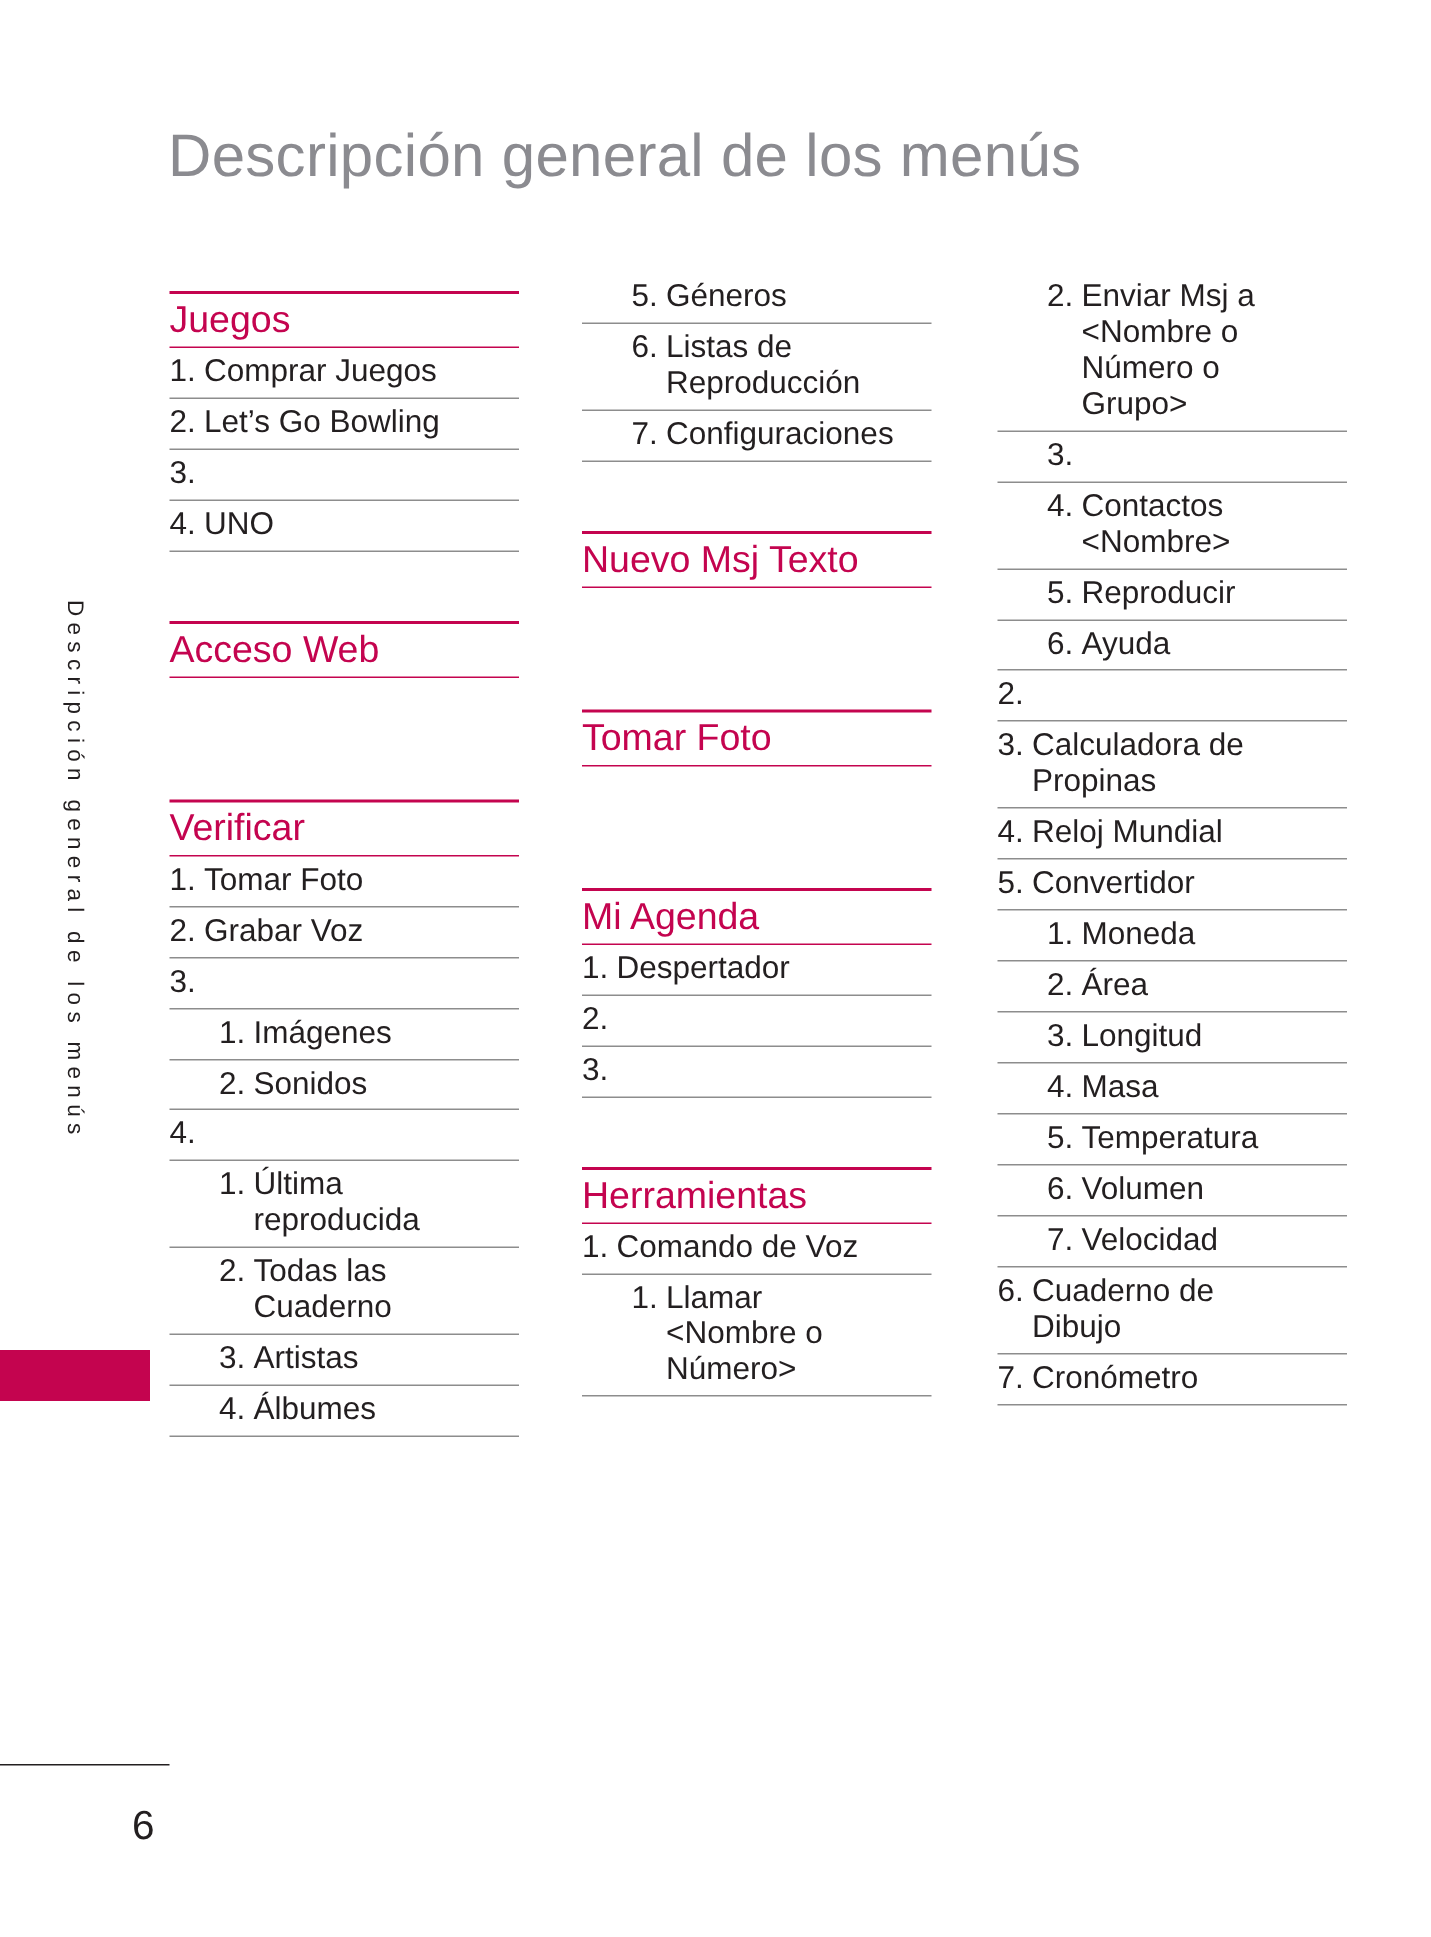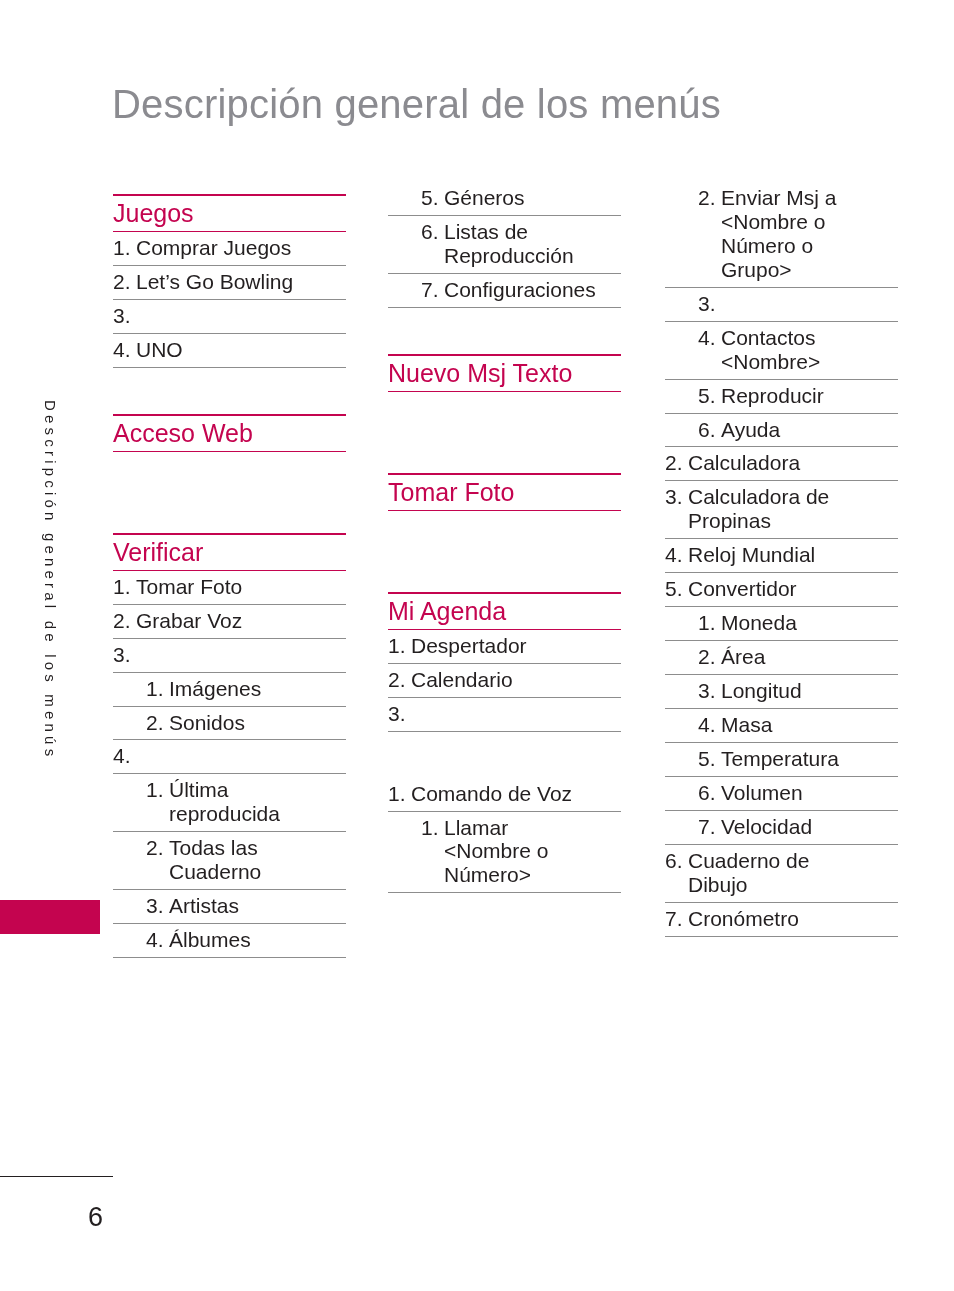--- a/index.html
+++ b/index.html
@@ -224,26 +224,26 @@
       <div class="section-head">Tomar Foto</div>
       <div class="row blank nobottom"></div>
       <div class="section-gap"></div>
       <div class="section-head">Mi Agenda</div>
       <div class="row">
         <span class="num">1.</span>
         <span class="txt">Despertador</span>
       </div>
       <div class="row">
         <span class="num">2.</span>
-        <span class="txt">Calendario</span>
-      </div>
-      <div class="row">
-        <span class="num">3.</span>
-      </div>
-      <div class="section-gap"></div>
+      </div>
+      <div class="row">
+        <span class="num">3.</span>
+      </div>
+      <div class="section-gap"></div>
+      <div class="section-head">Herramientas</div>
       <div class="row">
         <span class="num">1.</span>
         <span class="txt">Comando de Voz</span>
       </div>
       <div class="row indent">
         <span class="num">1.</span>
         <span class="txt">Llamar
 &lt;Nombre o
 Número&gt;</span>
       </div>
@@ -267,21 +267,20 @@
       <div class="row indent">
         <span class="num">5.</span>
         <span class="txt">Reproducir</span>
       </div>
       <div class="row indent">
         <span class="num">6.</span>
         <span class="txt">Ayuda</span>
       </div>
       <div class="row">
         <span class="num">2.</span>
-        <span class="txt">Calculadora</span>
       </div>
       <div class="row">
         <span class="num">3.</span>
         <span class="txt">Calculadora de
 Propinas</span>
       </div>
       <div class="row">
         <span class="num">4.</span>
         <span class="txt">Reloj Mundial</span>
       </div>

